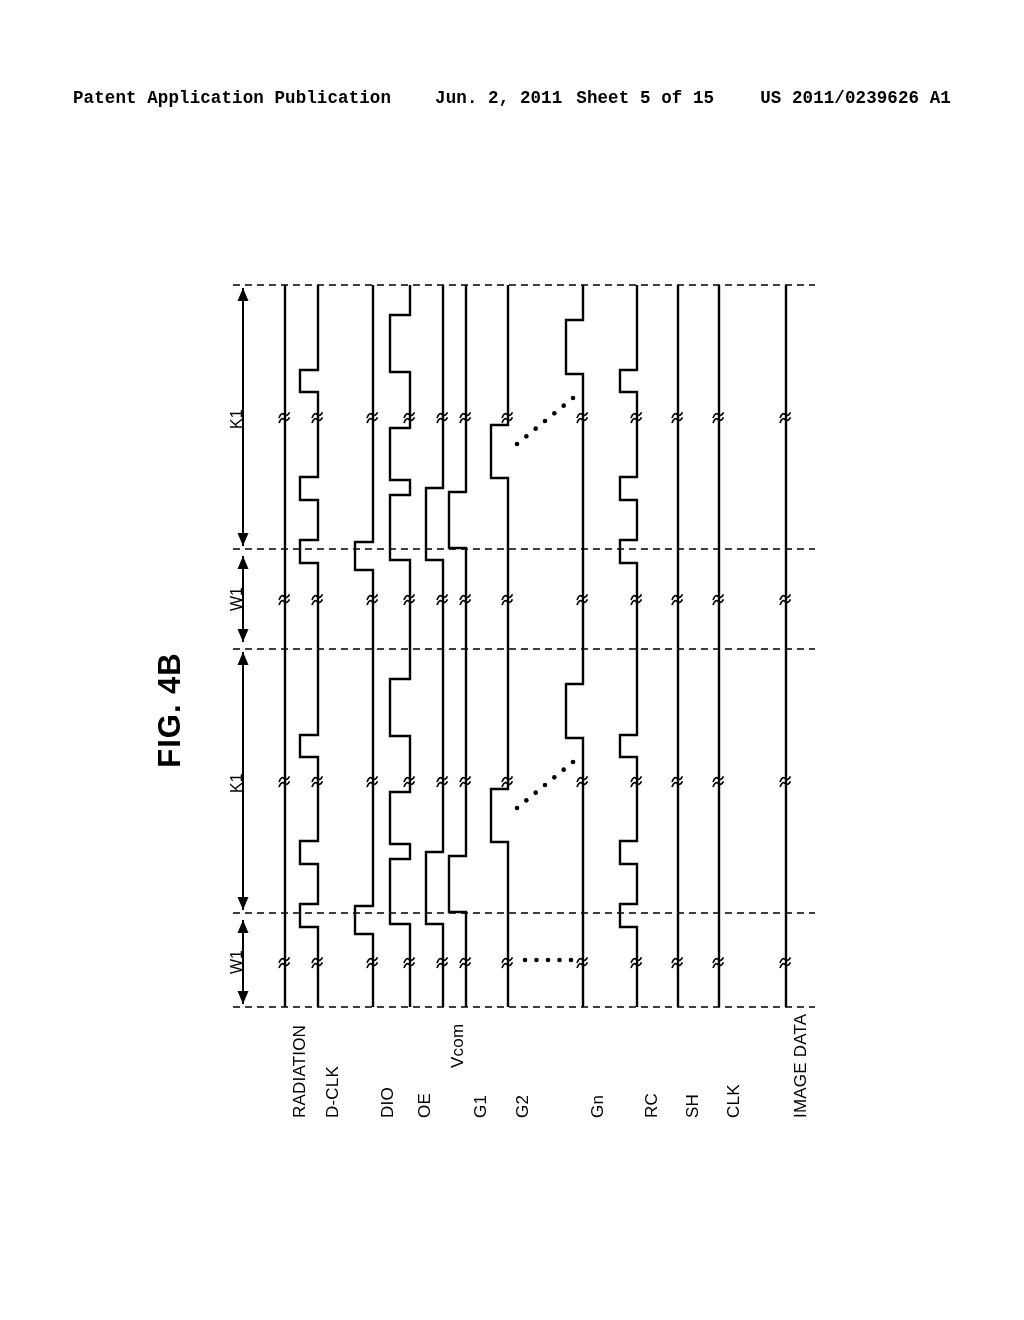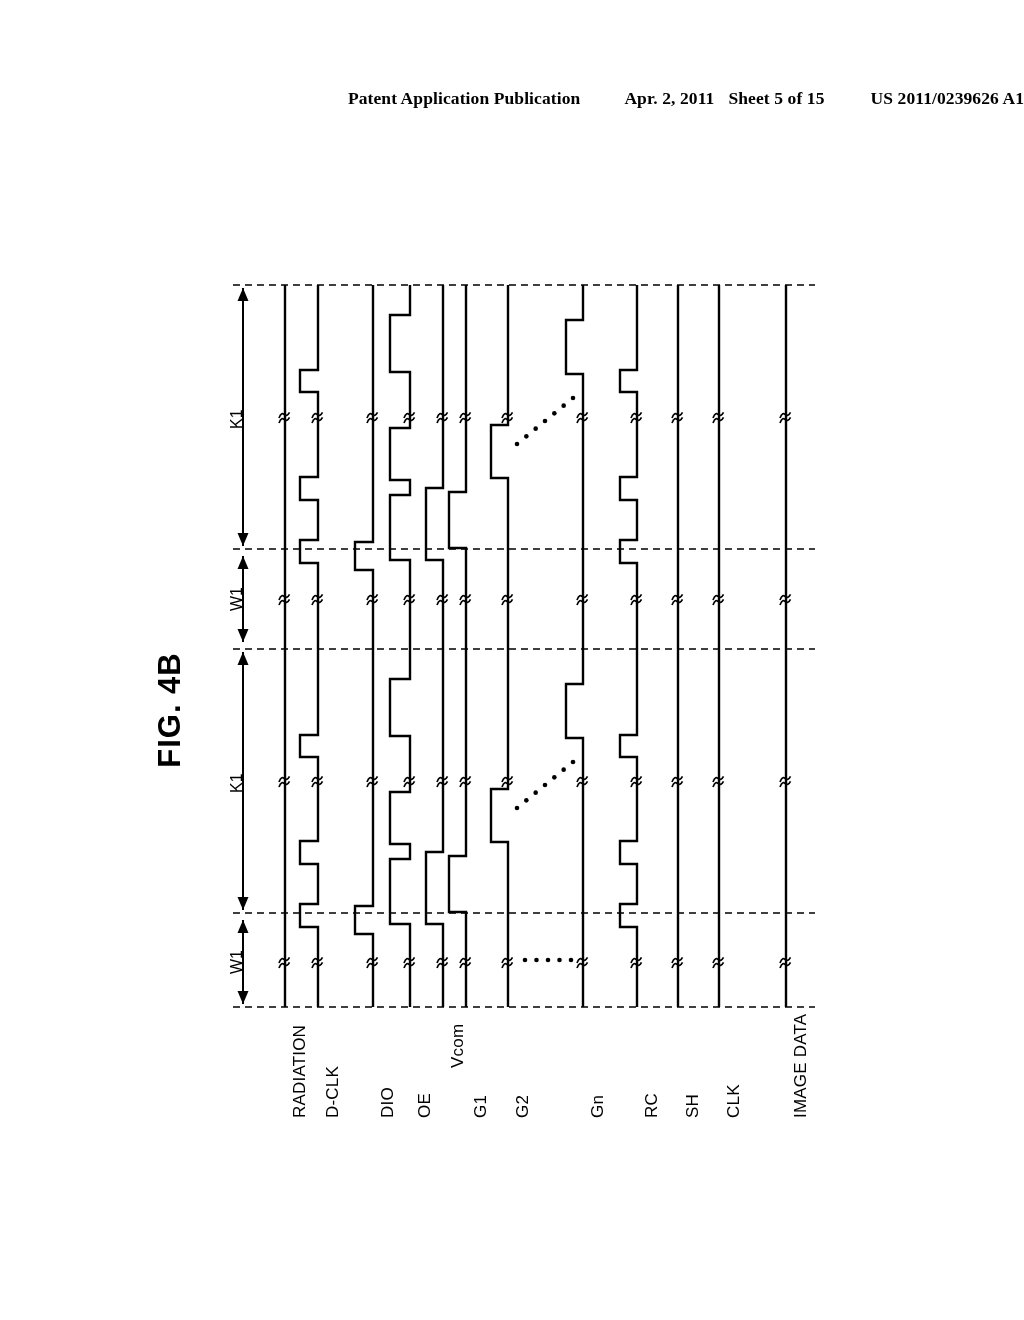--- a/index.html
+++ b/index.html
@@ -18,22 +18,22 @@
 
   
   #page-header {
     position: absolute;
     top: 88px;
     left: 0;
     width: 1024px;
     height: 28px;
     display: flex;
     align-items: baseline;
-    justify-content: flex-end;
-    font-family: Liberation Serif, serif;
+    justify-content: center;
+    font-family: Liberation Mono, monospace;
     font-weight: bold;
     font-size: 17.5px;
     letter-spacing: 0.1px;
     white-space: nowrap;
   }
   #page-header .hdr-pub      { margin-right: 44px; }
   #page-header .hdr-date     { margin-right: 14px; }
   #page-header .hdr-sheet    { margin-right: 46px; }
   #page-header .hdr-patno    { }
 
@@ -90,21 +90,21 @@
     font-size: 16px;
     white-space: nowrap;
     line-height: 1;
   }
 </style>
 </head>
 <body>
 
 <div id="page-header">
   <span class="hdr-pub">Patent Application Publication</span>
-  <span class="hdr-date">Apr. 2, 2011</span>
+  <span class="hdr-date">Jun. 2, 2011</span>
   <span class="hdr-sheet">Sheet 5 of 15</span>
   <span class="hdr-patno">US 2011/0239626 A1</span>
 </div>
 
 <div id="figure">
 
   <div id="fig-caption">FIG. 4B</div>
 
   <svg id="wave-svg" width="1024" height="1320" viewBox="0 0 1024 1320">
     <g id="boundaries-group">

